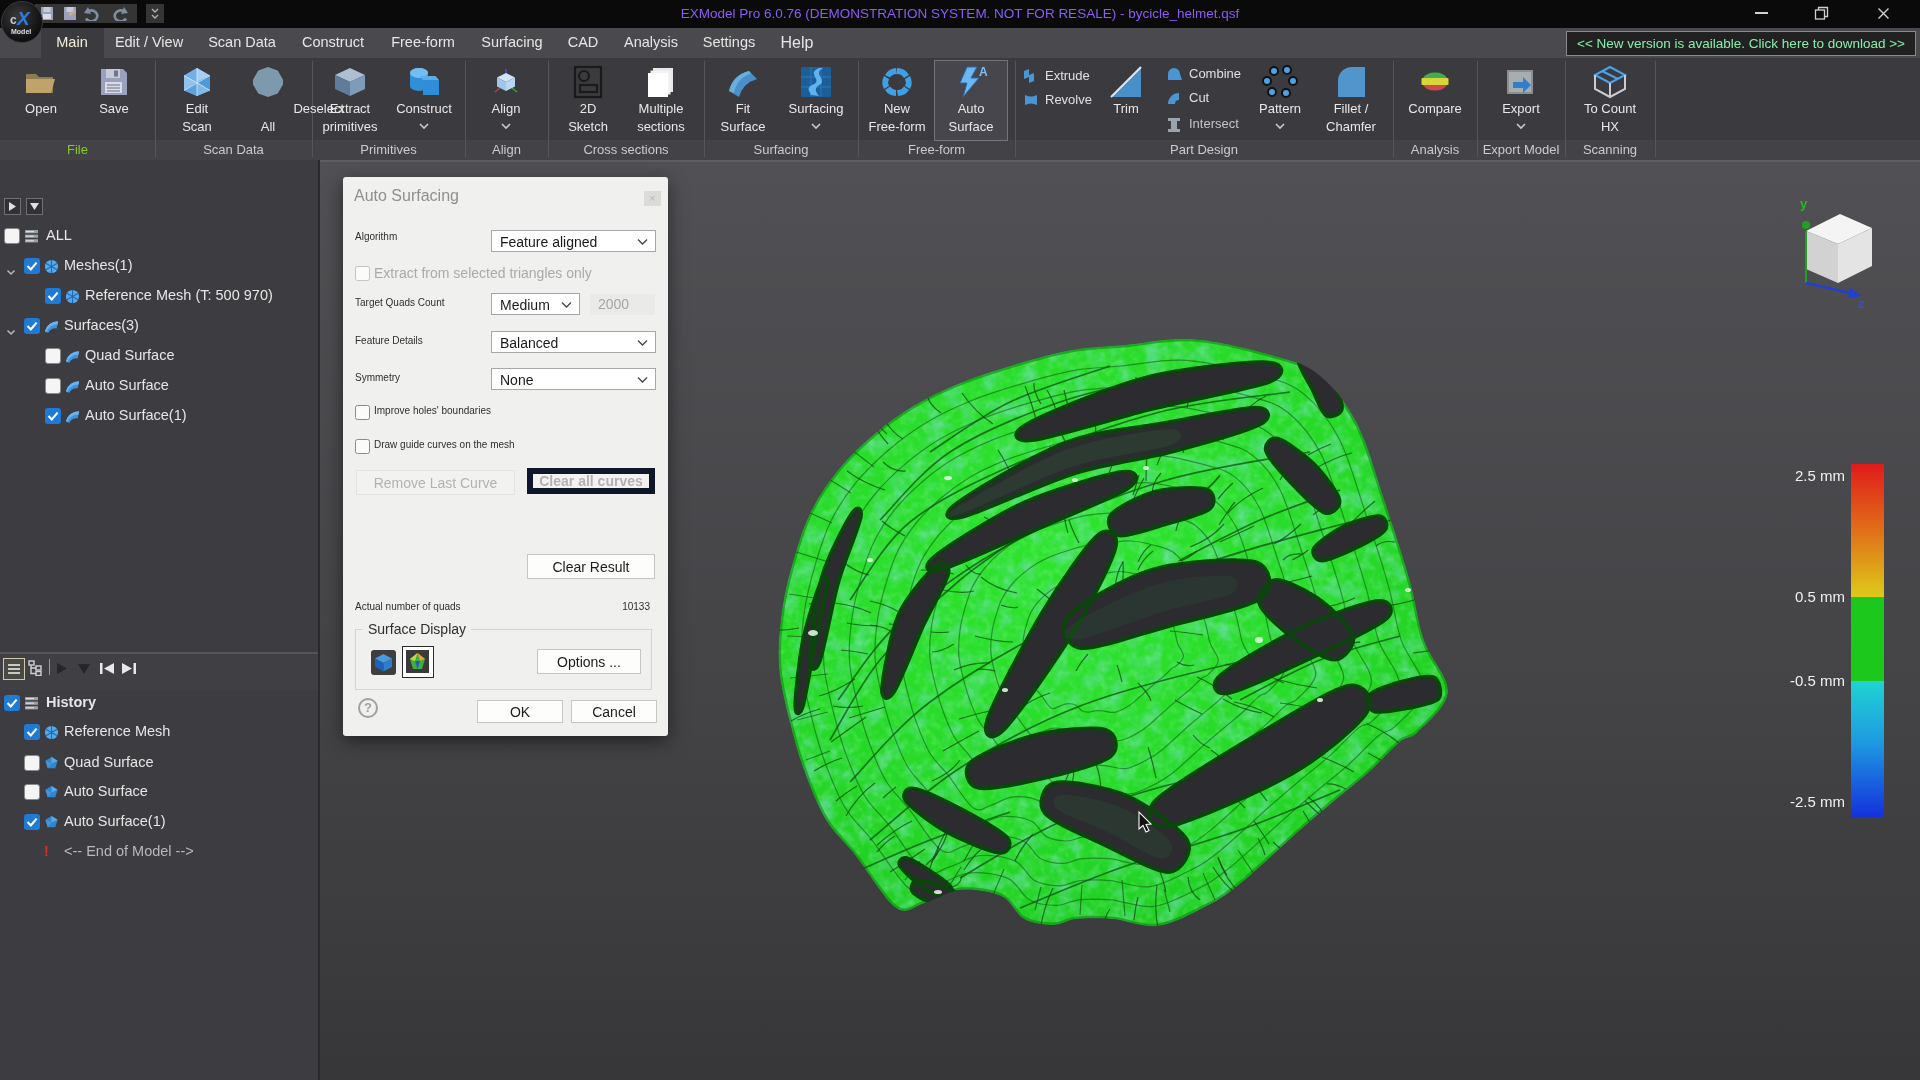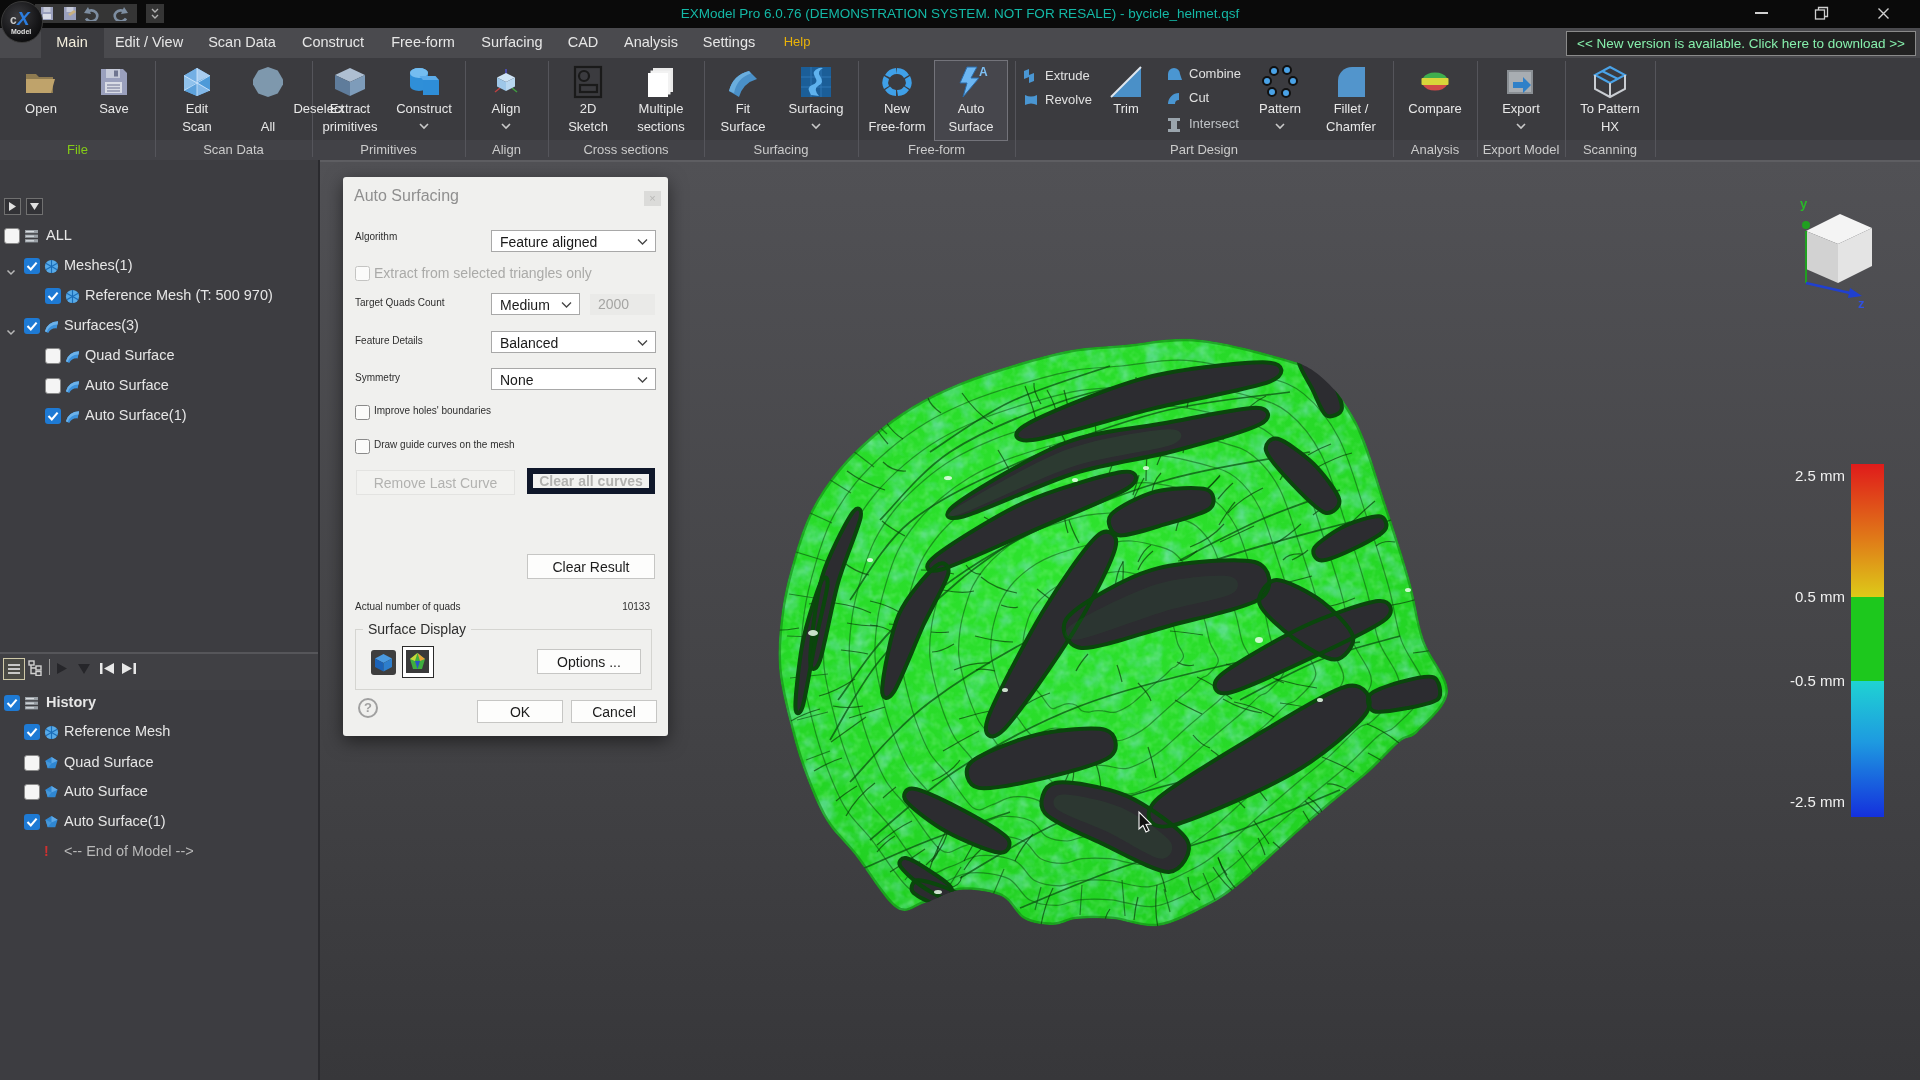--- a/index.html
+++ b/index.html
@@ -361,21 +361,21 @@
  <text x="1845" y="686">-0.5 mm</text>
  <text x="1845" y="807">-2.5 mm</text>
 </g>
 
 <g transform="translate(1139,812)">
  <path d="M0 0 L0 17 L4 13.5 L7 20 L10 18.6 L7 12.4 L12 12 Z" fill="#111" stroke="#f8f8f8" stroke-width="1.1"></path>
 </g>
 </svg>
 
 <div style="position:absolute;left:0;top:0;width:1920px;height:28px;background:#0a0a0a;">
- <div style="position:absolute;left:0;top:0;width:1920px;text-align:center;color:#14b8a6;font-size:13.5px;line-height:27px;">EXModel Pro 6.0.76 (DEMONSTRATION SYSTEM. NOT FOR RESALE) - bycicle_helmet.qsf</div>
+ <div style="position:absolute;left:0;top:0;width:1920px;text-align:center;color:#8b5cf6;font-size:13.5px;line-height:27px;">EXModel Pro 6.0.76 (DEMONSTRATION SYSTEM. NOT FOR RESALE) - bycicle_helmet.qsf</div>
  <div style="position:absolute;left:35px;top:4px;width:102px;height:19px;background:#353535;"></div>
  <svg style="position:absolute;left:40px;top:6px;" width="95" height="15" viewBox="0 0 95 15">
   <rect x="1" y="1" width="12" height="13" fill="#9aa0bd"></rect>
       <rect x="3.5" y="1" width="7" height="5" fill="#c6cad9"></rect>
       <rect x="3" y="8" width="8" height="5" fill="#d9dce6"></rect>
   <rect x="24" y="1" width="12" height="13" fill="#9aa0bd"></rect>
       <rect x="26.5" y="1" width="7" height="5" fill="#c6cad9"></rect>
       <path d="M28 8 l6 -4 l2 2 -6 4 z" fill="#c8b080"></path>
   <path d="M47 6 a6 5.5 0 1 1 -1 6.5" fill="none" stroke="#7d8da0" stroke-width="2.6"></path>
       <path d="M48 1 l-4 6 7 1 z" fill="#7d8da0"></path>
@@ -408,21 +408,21 @@
 <div style="position:absolute;left:41px;top:0px;width:63px;height:30px;background:#3b3b3f;"></div>
     <div style="position:absolute;left:17px;top:6px;width:110px;text-align:center;color:#f3eedc;font-size:14.5px;">Main</div>
     <div style="position:absolute;left:94px;top:6px;width:110px;text-align:center;color:#e6e6e6;font-size:14.5px;">Edit / View</div>
     <div style="position:absolute;left:187px;top:6px;width:110px;text-align:center;color:#e6e6e6;font-size:14.5px;">Scan Data</div>
     <div style="position:absolute;left:278px;top:6px;width:110px;text-align:center;color:#e6e6e6;font-size:14.5px;">Construct</div>
     <div style="position:absolute;left:368px;top:6px;width:110px;text-align:center;color:#e6e6e6;font-size:14.5px;">Free-form</div>
     <div style="position:absolute;left:457px;top:6px;width:110px;text-align:center;color:#e6e6e6;font-size:14.5px;">Surfacing</div>
     <div style="position:absolute;left:528px;top:6px;width:110px;text-align:center;color:#e6e6e6;font-size:14.5px;">CAD</div>
     <div style="position:absolute;left:596px;top:6px;width:110px;text-align:center;color:#e6e6e6;font-size:14.5px;">Analysis</div>
     <div style="position:absolute;left:674px;top:6px;width:110px;text-align:center;color:#e6e6e6;font-size:14.5px;">Settings</div>
-    <div style="position:absolute;left:742px;top:6px;width:110px;text-align:center;color:#eab308;font-size:13px;">Help</div>
+    <div style="position:absolute;left:742px;top:6px;width:110px;text-align:center;color:#e5e5e5;font-size:16px;">Help</div>
  <div style="position:absolute;left:1566px;top:3px;width:350px;height:25px;background:#212121;border:1px solid #8a8a8a;box-sizing:border-box;color:#86efac;font-size:13.5px;text-align:center;line-height:23px;">&lt;&lt; New version is available. Click here to download &gt;&gt;</div>
 </div>
 
 <div style="position:absolute;left:0;top:58px;width:1920px;height:102px;background:#3b3b3f;">
  <div style="position:absolute;left:0;top:82px;width:1920px;height:20px;background:#424247;"></div>
 <div style="position:absolute;left:155px;top:3px;width:1px;height:96px;background:#55555b;"></div>
     <div style="position:absolute;left:312px;top:3px;width:1px;height:96px;background:#55555b;"></div>
     <div style="position:absolute;left:465px;top:3px;width:1px;height:96px;background:#55555b;"></div>
     <div style="position:absolute;left:548px;top:3px;width:1px;height:96px;background:#55555b;"></div>
     <div style="position:absolute;left:704px;top:3px;width:1px;height:96px;background:#55555b;"></div>
@@ -650,21 +650,21 @@
         <path d="M2 2 L6 6 L10 2" fill="none" stroke="#c9c9c9" stroke-width="1.6"></path>
       </svg></div>
     <div style="position:absolute;left:1592px;top:7px;width:36px;height:34px;display:flex;align-items:center;justify-content:center;">
       <svg width="36" height="34" viewBox="0 0 36 34">
         <path d="M18 2 L33 10 L18 18 L3 10 Z" fill="none" stroke="#4aa3e8" stroke-width="2"></path>
         <path d="M3 10 V24 L18 32 L33 24 V10" fill="none" stroke="#c9cdd2" stroke-width="2"></path>
         <path d="M18 18 V32" stroke="#c9cdd2" stroke-width="2"></path>
         <path d="M10 6 L26 14" stroke="#4aa3e8" stroke-width="2"></path>
       </svg>
     </div>
-    <div style="position:absolute;left:1550px;top:43px;width:120px;text-align:center;color:#e8e8e8;font-size:13px;">To Pattern</div>
+    <div style="position:absolute;left:1550px;top:43px;width:120px;text-align:center;color:#e8e8e8;font-size:13px;">To Count</div>
     <div style="position:absolute;left:1550px;top:61px;width:120px;text-align:center;color:#e8e8e8;font-size:13px;">HX</div>
 <div style="position:absolute;left:0px;top:84px;width:155px;text-align:center;color:#84cc16;font-size:13px;">File</div>
     <div style="position:absolute;left:155px;top:84px;width:157px;text-align:center;color:#cbcbcb;font-size:13px;">Scan Data</div>
     <div style="position:absolute;left:312px;top:84px;width:153px;text-align:center;color:#cbcbcb;font-size:13px;">Primitives</div>
     <div style="position:absolute;left:465px;top:84px;width:83px;text-align:center;color:#cbcbcb;font-size:13px;">Align</div>
     <div style="position:absolute;left:548px;top:84px;width:156px;text-align:center;color:#cbcbcb;font-size:13px;">Cross sections</div>
     <div style="position:absolute;left:704px;top:84px;width:154px;text-align:center;color:#cbcbcb;font-size:13px;">Surfacing</div>
     <div style="position:absolute;left:858px;top:84px;width:157px;text-align:center;color:#cbcbcb;font-size:13px;">Free-form</div>
     <div style="position:absolute;left:1015px;top:84px;width:378px;text-align:center;color:#cbcbcb;font-size:13px;">Part Design</div>
     <div style="position:absolute;left:1393px;top:84px;width:84px;text-align:center;color:#cbcbcb;font-size:13px;">Analysis</div>

